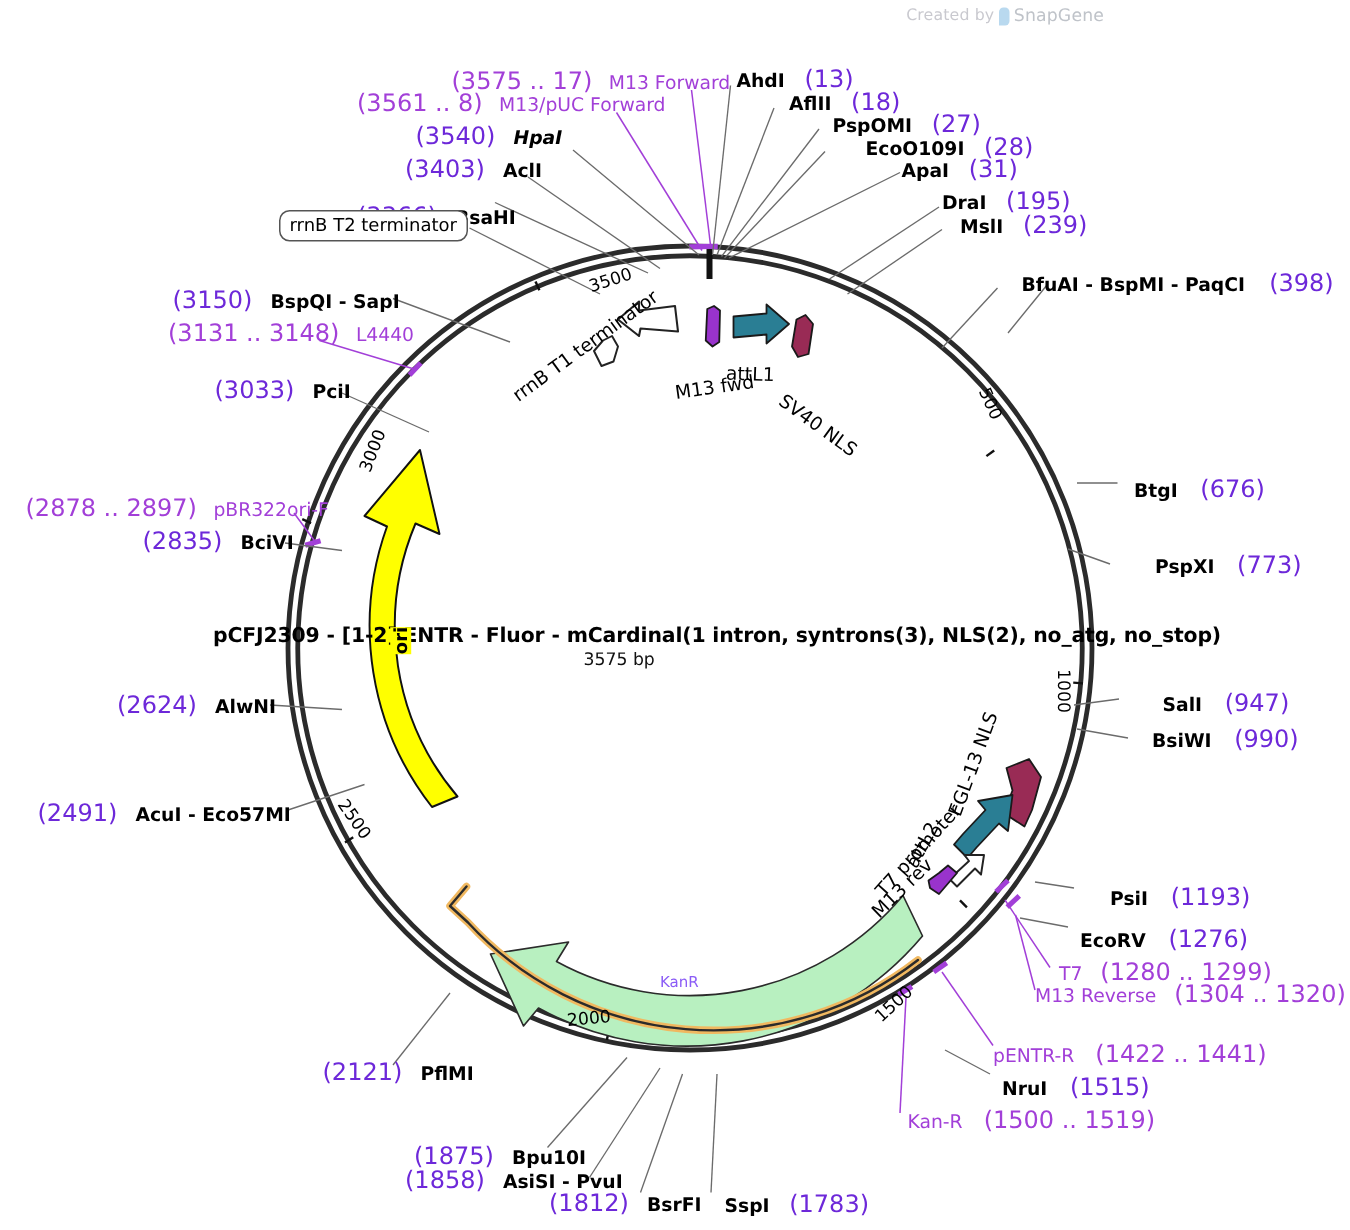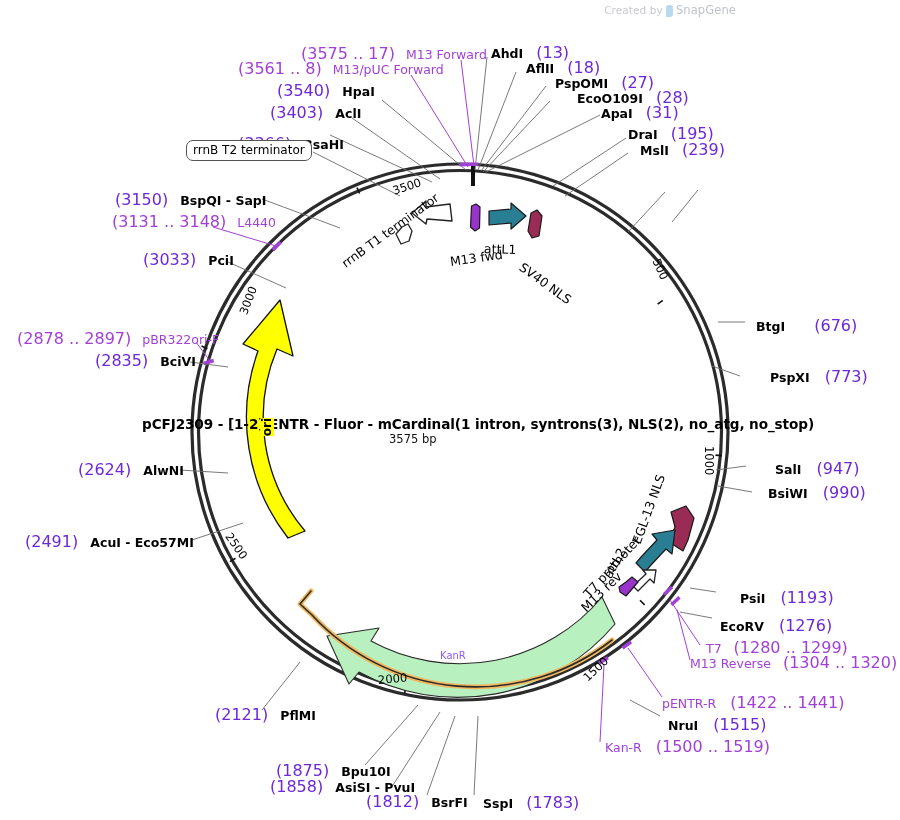--- a/index.html
+++ b/index.html
@@ -290,21 +290,21 @@
     <span class="pos">(3575 .. 17)</span>
     <span style="margin-left:7px;">M13 Forward</span>
   </div>
   <div class="lbl primer" style="left:238px; top:61px;">
     <span class="pos">(3561 .. 8)</span>
     <span style="margin-left:7px;">M13/pUC Forward</span>
   </div>
 
   <div class="lbl" style="left:277px; top:83px;">
     <span class="pos">(3540)</span>
-    <span class="enz" style="margin-left:7px;">HpaI</span>
+    <span class="enz" style="margin-left:7px;font-style:italic;">HpaI</span>
   </div>
   <div class="lbl" style="left:270px; top:105px;">
     <span class="pos">(3403)</span>
     <span class="enz" style="margin-left:7px;">AclI</span>
   </div>
   <div class="lbl" style="left:238px; top:136px;">
     <span class="pos">(3366)</span>
     <span class="enz" style="margin-left:7px;">BsaHI</span>
   </div>
 
@@ -365,23 +365,27 @@
   </div>
   <div class="lbl" style="left:628px; top:126px;">
     <span class="enz">DraI</span>
     <span class="pos" style="margin-left:8px;">(195)</span>
   </div>
   <div class="lbl" style="left:640px; top:142px;">
     <span class="enz">MslI</span>
     <span class="pos" style="margin-left:8px;">(239)</span>
   </div>
 
+  <div class="lbl" style="left:681px; top:181px;">
+    <span class="enz">BfuAI  -  BspMI  -  PaqCI</span>
+    <span class="pos" style="margin-left:11px;">(398)</span>
+  </div>
   <div class="lbl" style="left:756px; top:318px;">
     <span class="enz">BtgI</span>
-    <span class="pos" style="margin-left:24px;">(676)</span>
+    <span class="pos" style="margin-left:10px;">(676)</span>
   </div>
   <div class="lbl" style="left:770px; top:369px;">
     <span class="enz">PspXI</span>
     <span class="pos" style="margin-left:10px;">(773)</span>
   </div>
   <div class="lbl" style="left:775px; top:461px;">
     <span class="enz">SalI</span>
     <span class="pos" style="margin-left:10px;">(947)</span>
   </div>
   <div class="lbl" style="left:768px; top:485px;">

